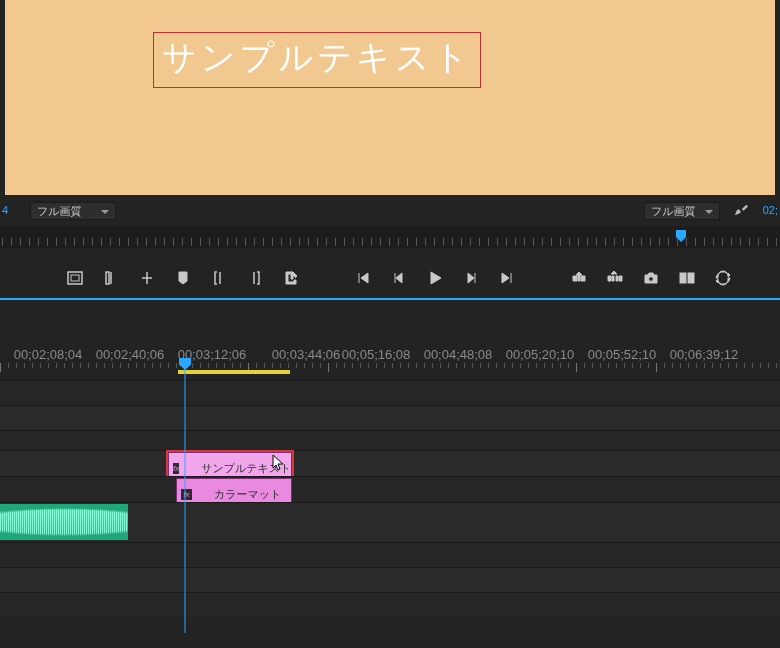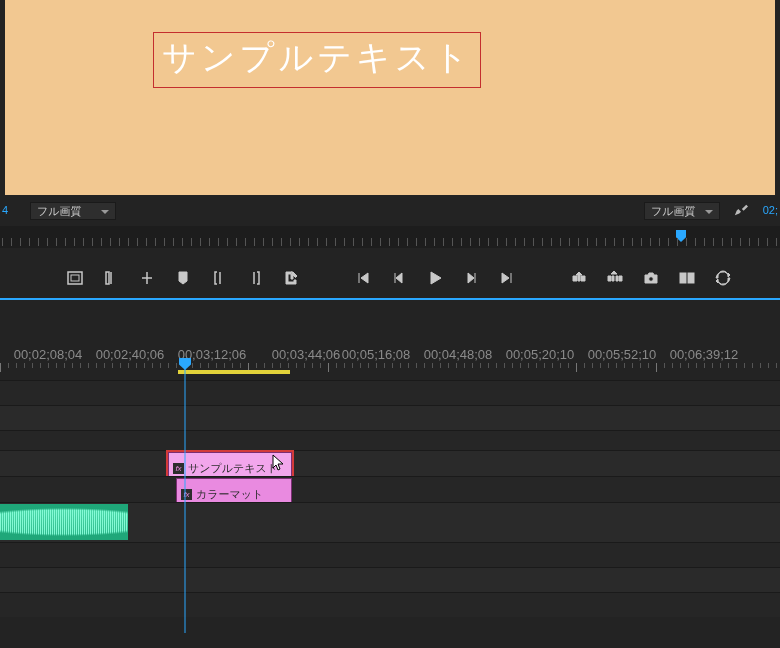--- a/index.html
+++ b/index.html
@@ -113,21 +113,21 @@
     background: #262626;
   }
   .track-row.alt { background: #2a2a2a; }
 
   
   .clip {
     position: absolute; height: 32px; top: 1px;
     background: #e98ae0;
     border: 1px solid #7b2d73;
     font-size: 11px; color: #2d2d2d;
-    display: flex; align-items: center; gap: 4px; padding-left: 4px;
+    display: flex; align-items: center; gap: 22px; padding-left: 4px;
     overflow: hidden; white-space: nowrap;
   }
   .clip .fx-icon {
     width: 11px; height: 11px; background: #2d2d2d; color: #e98ae0;
     font-size: 8px; display: flex; align-items: center; justify-content: center;
     font-style: italic;
   }
   .clip.selected {
     outline: 2px solid #d33a3a; outline-offset: 0px;
     background: #f2a6ec;

